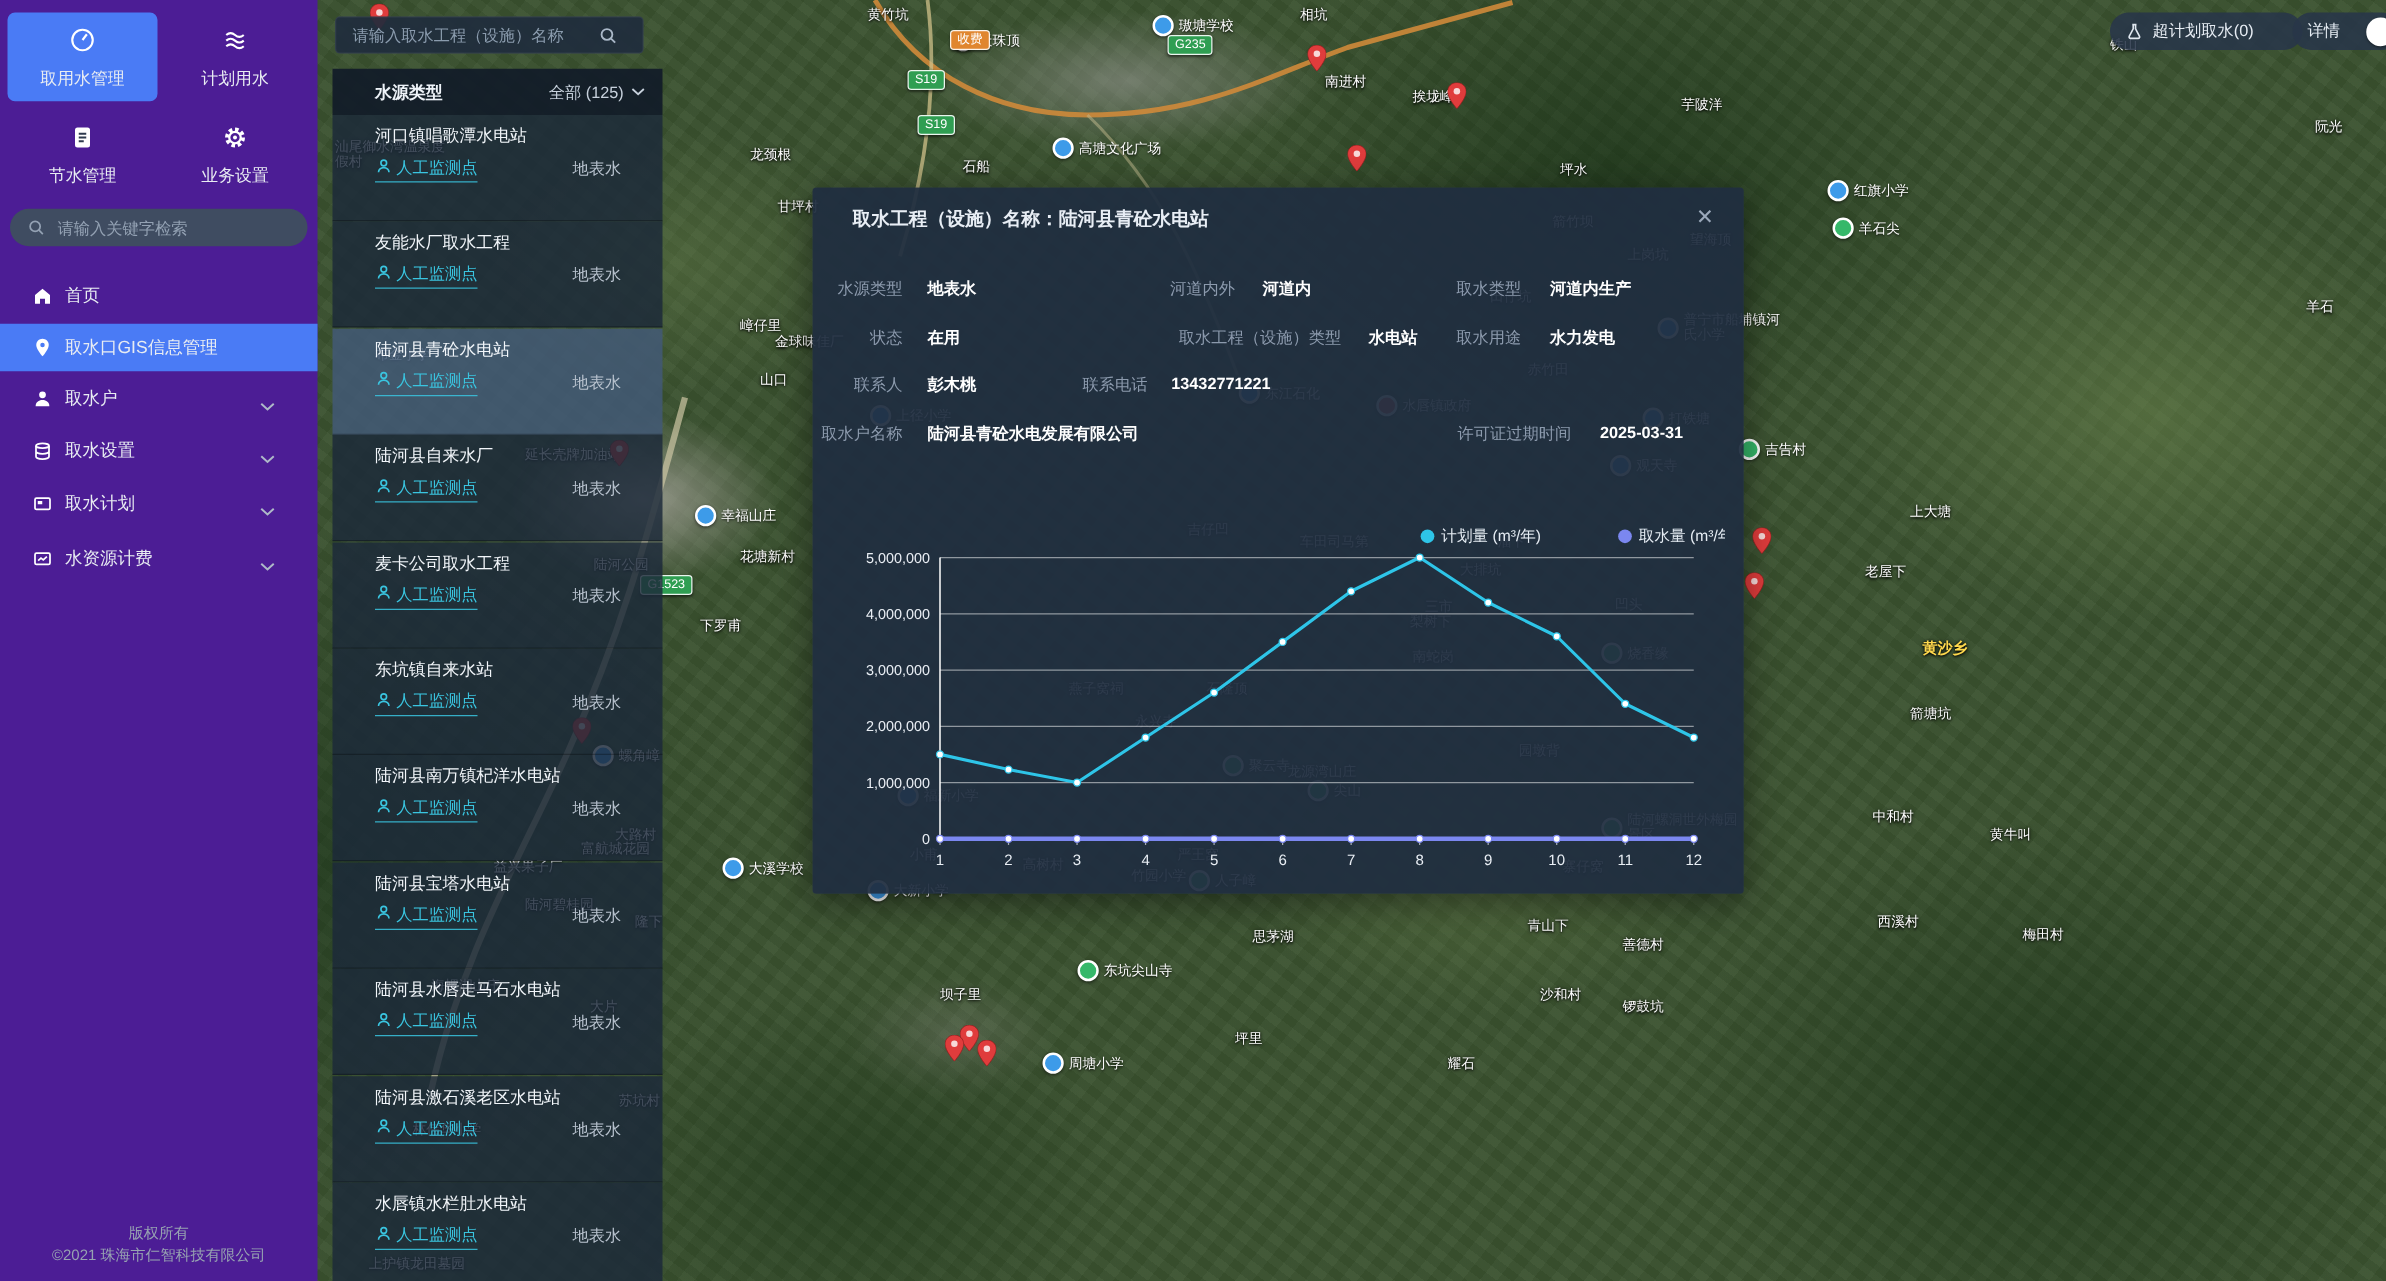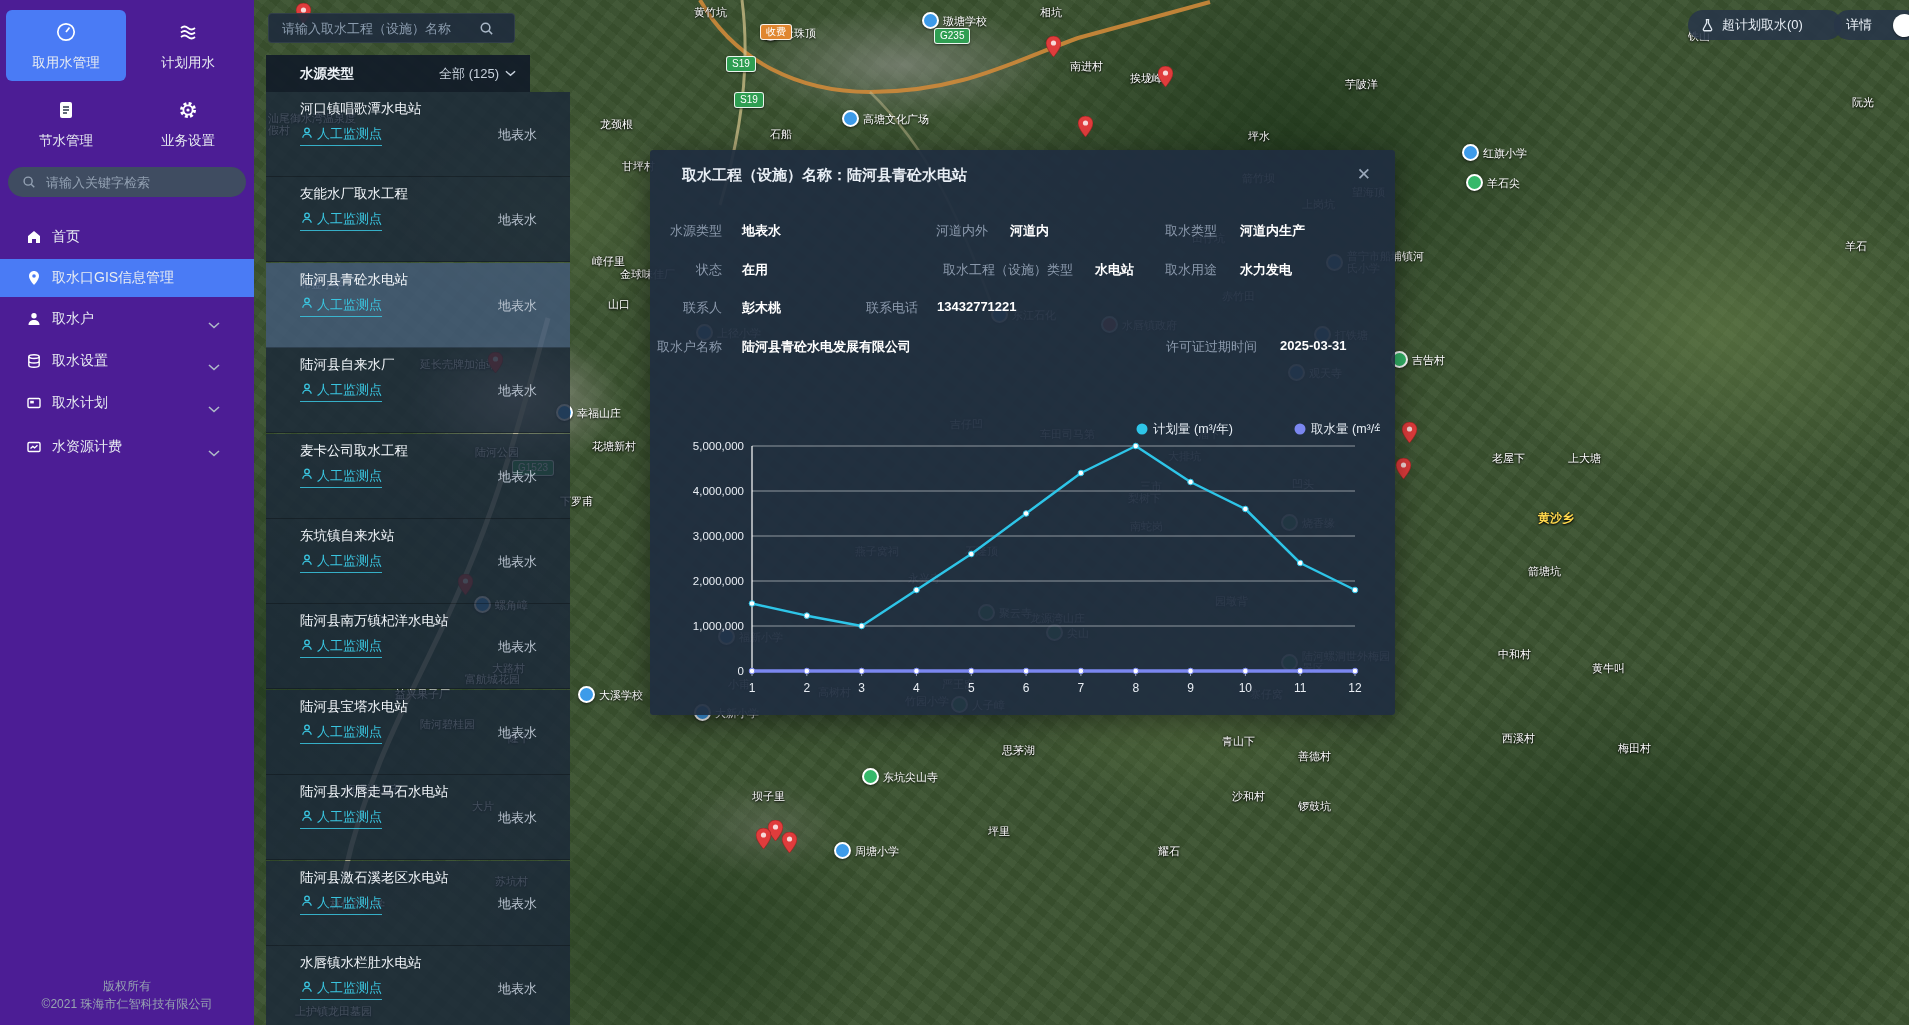--- a/index.html
+++ b/index.html
@@ -76,21 +76,21 @@
   .list-search input{background:transparent;border:none;outline:none;color:#dfe6ee;font-size:13px;
                      padding:0 0 0 13px;width:195px;font-family:inherit;}
   .list-search input::placeholder{color:#8b9cae;}
   .list-search svg{width:15px;height:15px;color:#aab8c8;margin-left:2px;}
   .list-panel{position:absolute;left:266px;top:55px;width:264px;height:970px;z-index:5;}
   .lp-header{position:absolute;left:0;top:0;width:264px;height:37px;background:rgba(17,27,40,.92);
              display:flex;align-items:center;box-sizing:border-box;padding:0 14px 0 34px;}
   .lp-header .fl{color:#eef3f8;font-size:13.5px;font-weight:bold;flex:1;}
   .lp-header .fv{color:#c7d1dc;font-size:13px;cursor:pointer;display:flex;align-items:center;gap:6px;}
   .lp-header .fv svg{width:11px;height:7px;color:#c7d1dc;}
-  .litem{position:absolute;left:0;width:304px;height:85px;background:rgba(28,41,58,.83);box-sizing:border-box;
+  .litem{position:absolute;left:0;width:264px;height:85px;background:rgba(28,41,58,.83);box-sizing:border-box;
          border-bottom:1px solid rgba(0,0,0,.28);cursor:pointer;}
   .litem.selected{background:rgba(66,89,116,.88);}
   .litem .lt{position:absolute;left:34px;top:8px;right:10px;color:#f2f6fa;font-size:13.5px;white-space:nowrap;overflow:hidden;}
   .litem .lrow{position:absolute;left:34px;right:33px;top:33px;height:20px;}
   .litem .mon{position:absolute;left:0;top:0;display:flex;align-items:center;gap:3px;color:#3ac5e0;font-size:13px;
               border-bottom:1px solid rgba(58,197,224,.85);padding-bottom:2px;}
   .litem .mon svg{width:14px;height:14px;}
   .litem .wt{position:absolute;right:0;top:1px;color:#b9c3cf;font-size:13px;}
 
   
@@ -110,36 +110,36 @@
   <div class="map">
     <svg class="roads" viewBox="0 0 1909 1025" preserveAspectRatio="none">
       <path d="M700,0 C735,62 800,92 870,92 C960,92 1012,62 1078,38 L1210,2" fill="none" stroke="#cf8a3a" stroke-width="4" opacity=".9"></path>
       <path d="M742,0 C750,62 742,132 720,205" fill="none" stroke="#cfc08a" stroke-width="3" opacity=".75"></path>
       <path d="M548,318 C520,420 500,500 455,600 C420,680 370,760 345,872" fill="none" stroke="#cdc6a4" stroke-width="5" opacity=".7"></path>
       <path d="M870,92 C930,150 960,220 990,300" fill="none" stroke="#c2b98e" stroke-width="2.5" opacity=".5"></path>
     </svg>
     <div id="map-labels">
         <div class="ml" style="left: 694px; top: 6px;">黄竹坑</div>
         <div class="ml" style="left: 1040px; top: 6px;">相坑</div>
-        <div class="ml" style="left: 1060px; top: 60px; margin-left: 10px;">南进村</div>
+        <div class="ml" style="left: 1060px; top: 60px;">南进村</div>
         <div class="ml" style="left: 1130px; top: 72px;">挨垅峰</div>
         <div class="ml" style="left: 1688px; top: 30px;">铁山</div>
         <div class="ml" style="left: 1345px; top: 78px;">芋陂洋</div>
         <div class="ml" style="left: 1852px; top: 96px;">阮光</div>
         <div class="ml" style="left: 1248px; top: 130px;">坪水</div>
         <div class="ml" style="left: 1242px; top: 172px;">箭竹坝</div>
         <div class="ml" style="left: 1352px; top: 186px;">望海顶</div>
         <div class="ml" style="left: 1302px; top: 198px;">上岗坑</div>
         <div class="ml" style="left: 1845px; top: 240px;">羊石</div>
         <div class="ml" style="left: 1192px; top: 232px;">田仔坑</div>
         <div class="ml" style="left: 1222px; top: 290px;">赤竹田</div>
         <div class="ml yellow" style="left: 1538px; top: 512px;">黄沙乡</div>
         <div class="ml" style="left: 1198px; top: 428px;">溜下</div>
         <div class="ml" style="left: 1168px; top: 450px;">大排坑</div>
-        <div class="ml" style="left: 1528px; top: 452px; margin-left: 40px;">上大塘</div>
+        <div class="ml" style="left: 1528px; top: 404px;">上大塘</div>
         <div class="ml" style="left: 1492px; top: 452px;">老屋下</div>
         <div class="ml" style="left: 1292px; top: 478px;">凹头</div>
         <div class="ml" style="left: 1128px; top: 492px;">梨树下</div>
         <div class="ml" style="left: 1528px; top: 565px;">箭塘坑</div>
         <div class="ml" style="left: 1498px; top: 648px;">中和村</div>
         <div class="ml" style="left: 492px; top: 662px;">大路村</div>
         <div class="ml" style="left: 728px; top: 678px;">小甫</div>
         <div class="ml" style="left: 818px; top: 686px;">高树村</div>
         <div class="ml" style="left: 942px; top: 678px;">严王窝</div>
         <div class="ml" style="left: 1250px; top: 688px;">寨仔窝</div>

